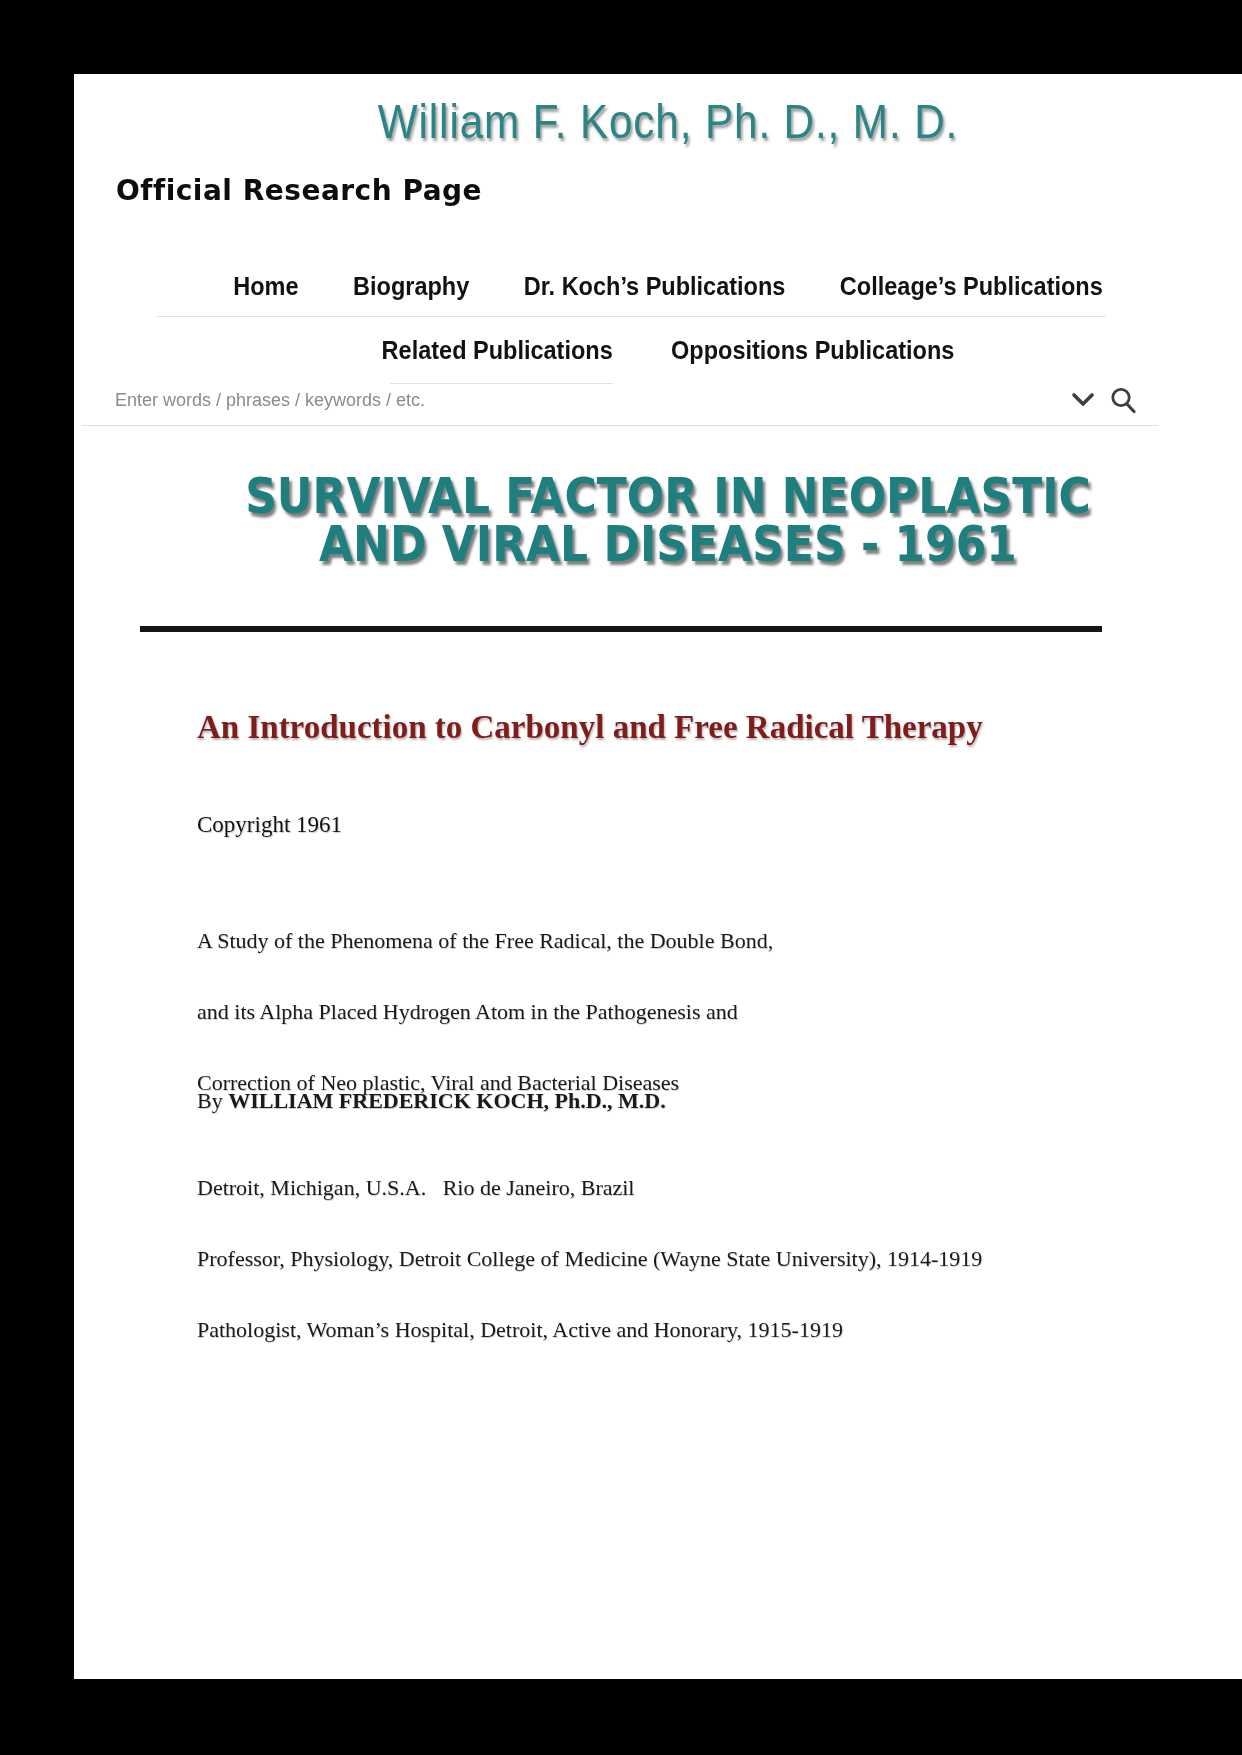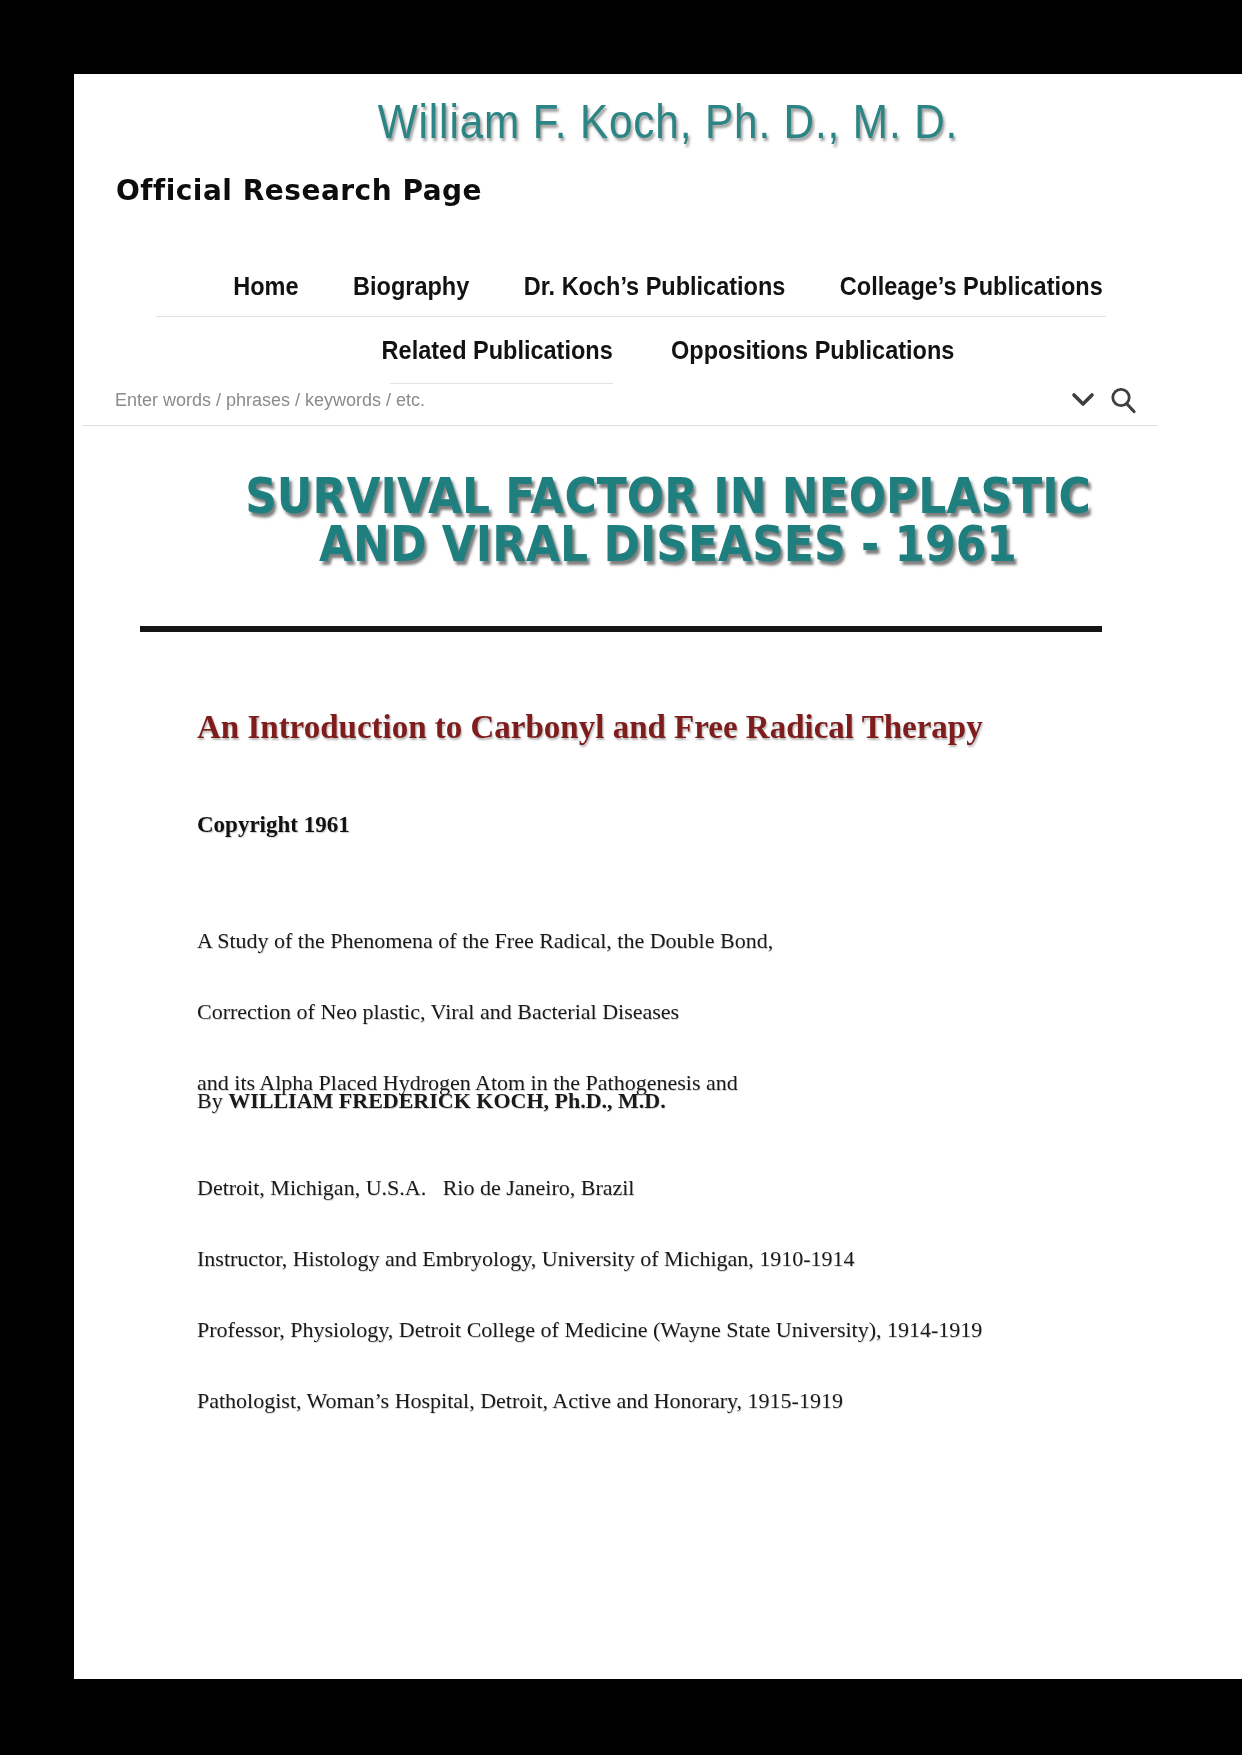--- a/index.html
+++ b/index.html
@@ -59,21 +59,21 @@
   }
   .divider { position:absolute; top:552px; left:66px; width:962px; height:6px; background:#151515; }
   .article-title {
     position:absolute; top:634px; left:123px;
     font-family:"Liberation Serif", serif; font-weight:bold;
     font-size:33px; line-height:38px; color:#7f1d1d;
     text-shadow:1px 2px 2px rgba(110,110,110,0.5);
   }
   .copyright {
     position:absolute; top:738px; left:123px;
-    font-family:"Liberation Serif", serif; font-weight:bold;
+    font-family:"Liberation Serif", serif; font-weight:normal;
     font-size:23px; color:#111;
     text-shadow:1px 1px 1px rgba(130,130,130,0.4);
   }
   .study { position:absolute; top:816px; left:123px; }
   .study p, .credentials p, .byline {
     font-family:"Liberation Serif", serif; font-size:22px; line-height:40px;
     color:#1a1a1a; white-space:pre-wrap;
     text-shadow:0.7px 0.7px 0.6px rgba(140,140,140,0.4);
     margin-top:31px;
   }
@@ -128,26 +128,25 @@
   </div>
 
   <div class="divider"></div>
 
   <h2 class="article-title">An Introduction to Carbonyl and Free Radical Therapy</h2>
 
   <div class="copyright">Copyright 1961</div>
 
   <div class="study">
     <p>A Study of the Phenomena of the Free Radical, the Double Bond,</p>
+    <p>and its Alpha Placed Hydrogen Atom in the Pathogenesis and</p>
     <p>Correction of Neo plastic, Viral and Bacterial Diseases</p>
-    <p>and its Alpha Placed Hydrogen Atom in the Pathogenesis and</p>
   </div>
 
   <p class="byline"><span>By </span><b>WILLIAM FREDERICK KOCH, Ph.D., M.D.</b></p>
 
   <div class="credentials">
     <p>Detroit, Michigan, U.S.A.   Rio de Janeiro, Brazil</p>
-    <p>Instructor, Histology and Embryology, University of Michigan, 1910-1914</p>
     <p>Professor, Physiology, Detroit College of Medicine (Wayne State University), 1914-1919</p>
     <p>Pathologist, Woman’s Hospital, Detroit, Active and Honorary, 1915-1919</p>
   </div>
 
 </div>
 
 </body></html>

